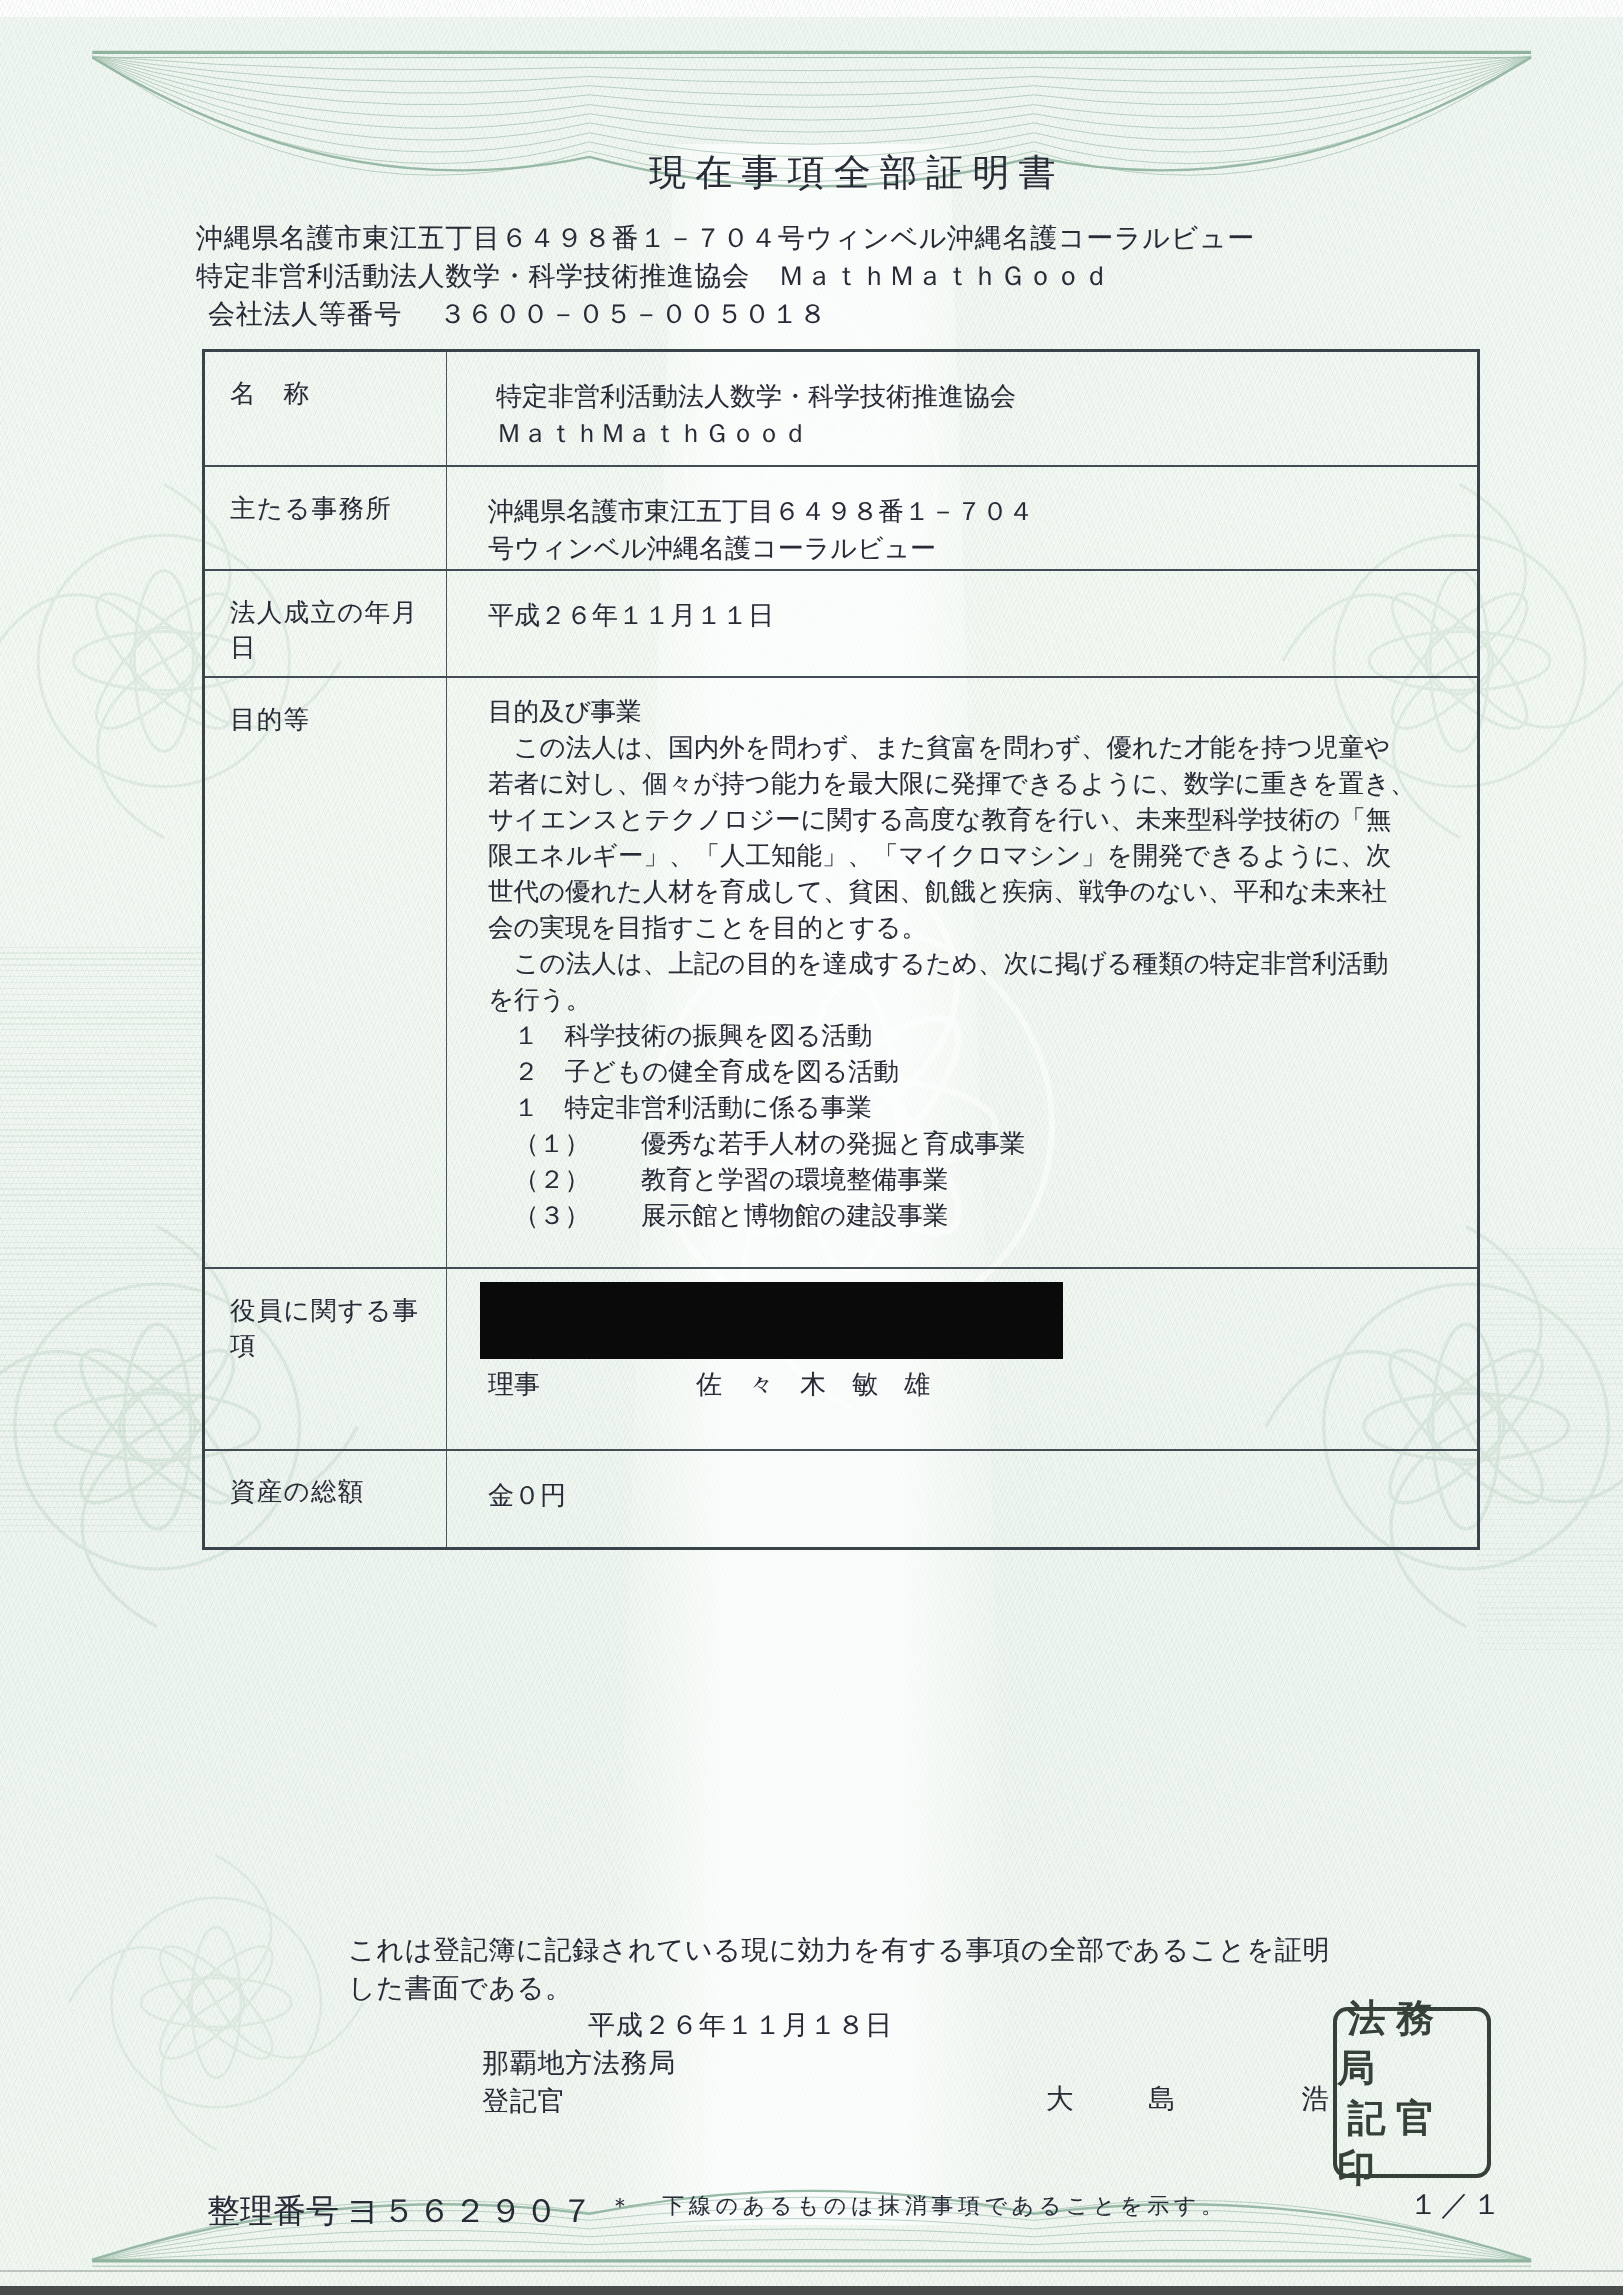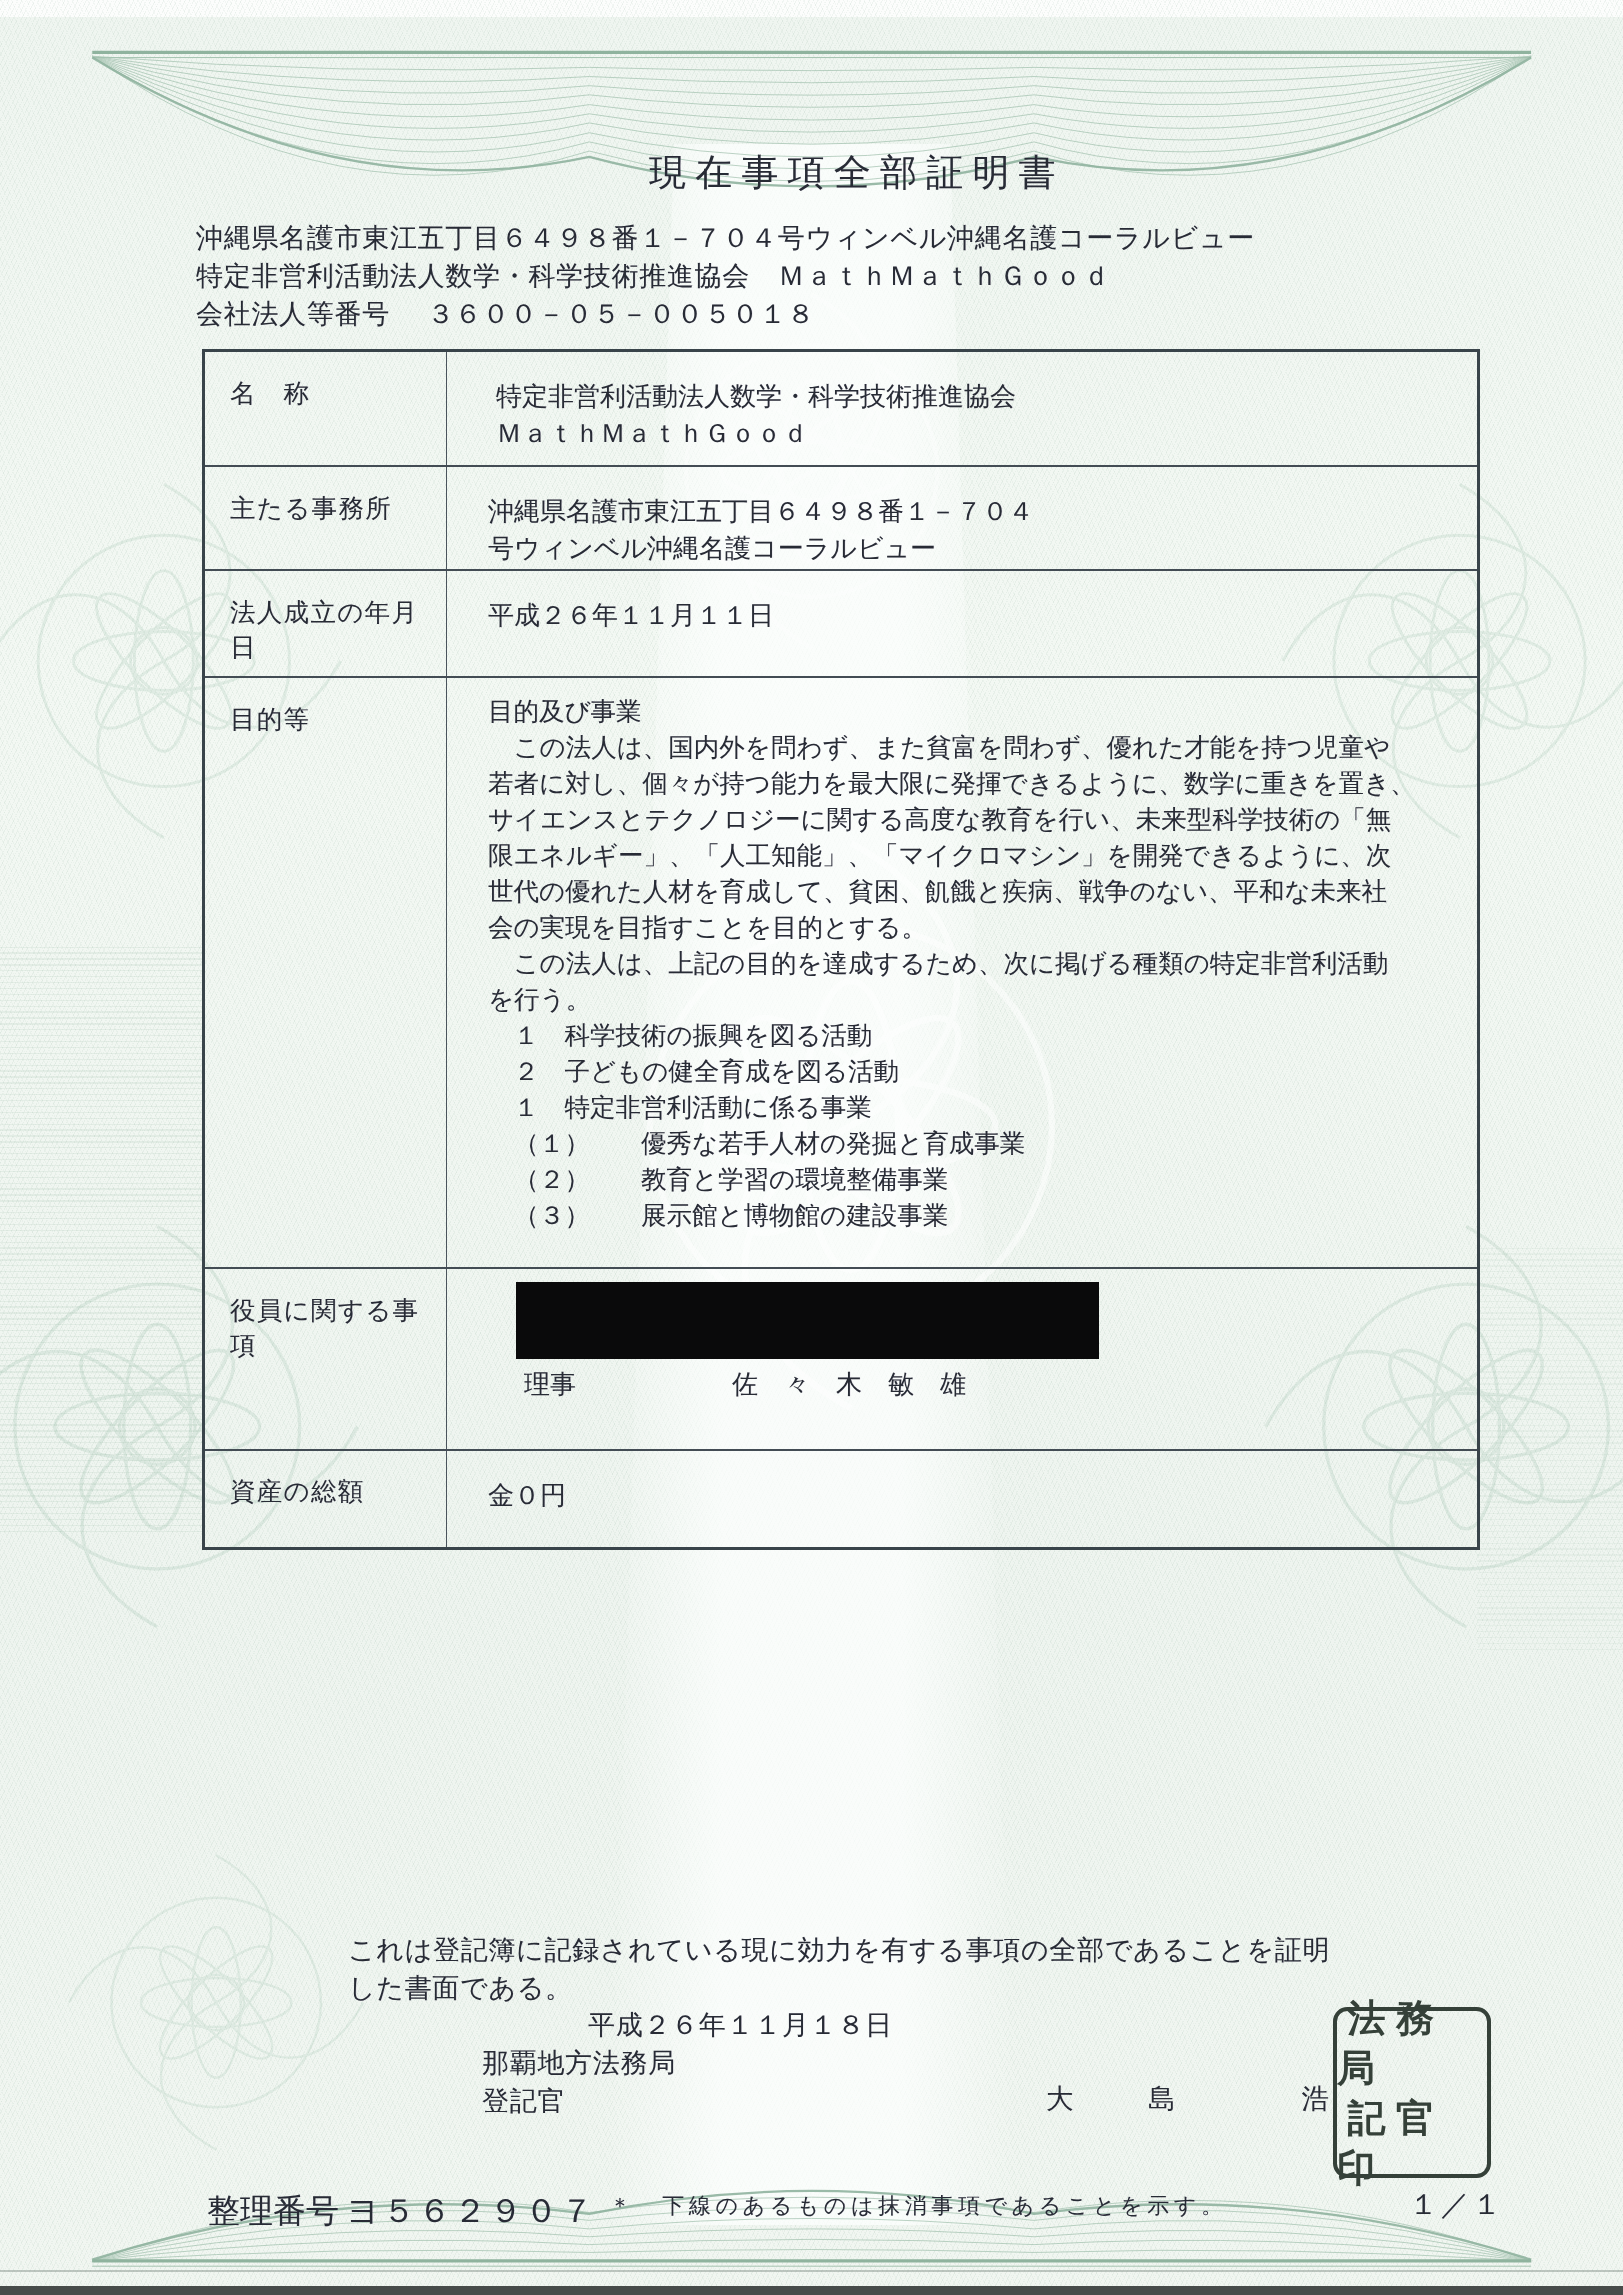--- a/index.html
+++ b/index.html
@@ -127,21 +127,21 @@
     <use href="#fl" transform="translate(2240,2180) scale(1.7)" opacity=".15"></use>
     <use href="#fl" transform="translate(330,3060) scale(1.25)" opacity=".13"></use>
     <use href="#flw" transform="translate(1300,1720) scale(2.4)" opacity=".5"></use>
     <use href="#flw" transform="translate(1240,720) scale(1.5)" opacity=".35"></use>
   </svg>
 
   <div class="abs serif ink doc-title" style="left:649px;top:148px;">現在事項全部証明書</div>
 
   <div class="abs serif ink hdr" style="left:196px;top:220px;">沖縄県名護市東江五丁目６４９８番１－７０４号ウィンベル沖縄名護コーラルビュー</div>
   <div class="abs serif ink hdr" style="left:196px;top:258px;">特定非営利活動法人数学・科学技術推進協会　ＭａｔｈＭａｔｈＧｏｏｄ</div>
-  <div class="abs serif ink hdr" style="left:196px;top:296px;text-align:center;">
+  <div class="abs serif ink hdr" style="left:208px;top:296px;text-align:center;">
     <span>会社法人等番号</span><span style="margin-left:37px;">３６００－０５－００５０１８</span>
   </div>
 
   <div class="regtable">
 
     <div class="trow" style="height:120px;gap:8px;">
       <div class="tlabel sans ink">名　称</div>
       <div class="tval serif ink">
         <div class="vline">特定非営利活動法人数学・科学技術推進協会</div>
         <div class="vline">ＭａｔｈＭａｔｈＧｏｏｄ</div>
@@ -177,21 +177,21 @@
         <div class="tline">を行う。</div>
         <div class="tline">　１　科学技術の振興を図る活動</div>
         <div class="tline">　２　子どもの健全育成を図る活動</div>
         <div class="tline">　１　特定非営利活動に係る事業</div>
         <div class="tline">　（１）　　優秀な若手人材の発掘と育成事業</div>
         <div class="tline">　（２）　　教育と学習の環境整備事業</div>
         <div class="tline">　（３）　　展示館と博物館の建設事業</div>
       </div>
     </div>
 
-    <div class="trow" style="height:189px;gap:36px;">
+    <div class="trow" style="height:189px;">
       <div class="tlabel sans ink">役員に関する事項</div>
       <div class="tval serif ink officers-cell">
         <div class="redaction"></div>
         <div class="officer-line">理事　　　　　　佐　々　木　敏　雄</div>
       </div>
     </div>
 
     <div class="trow" style="height:100px;">
       <div class="tlabel sans ink">資産の総額</div>
       <div class="tval serif ink">

